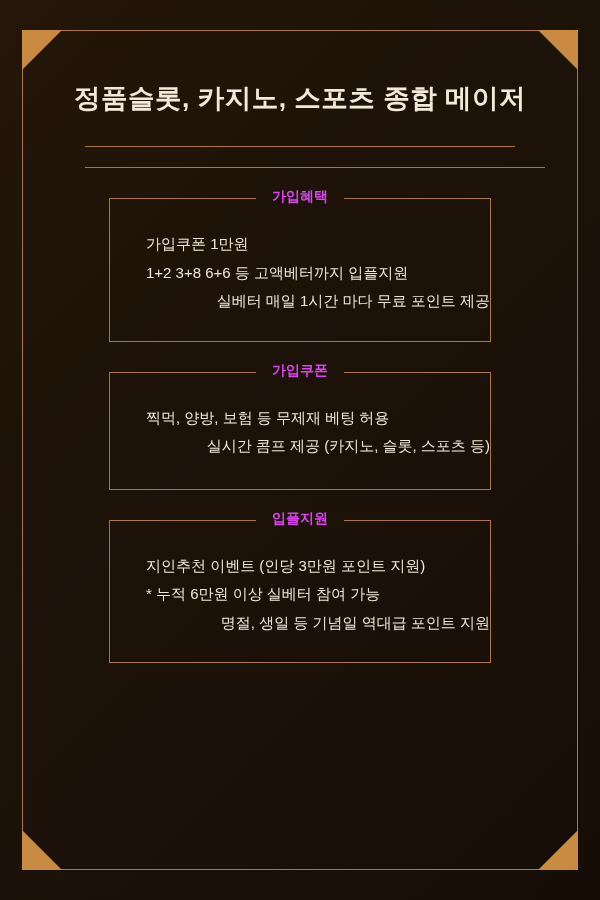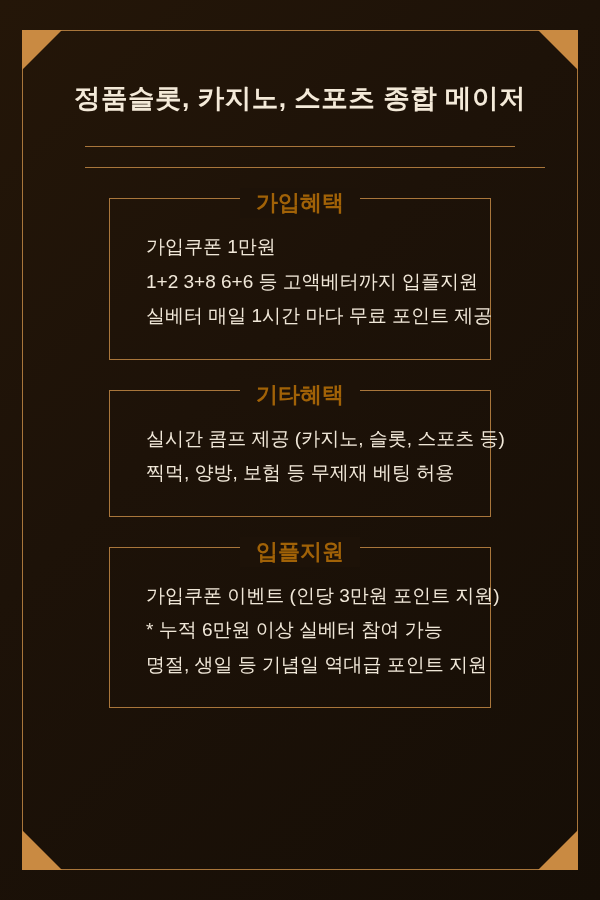--- a/index.html
+++ b/index.html
@@ -122,35 +122,36 @@
     min-height: 118px;
   }
 
   .section-title {
     position: absolute;
     top: -11px;
     left: 50%;
     transform: translateX(-50%);
     background: #1d1208;
     padding: 0 16px;
-    color: #a16207;
-    font-size: 22px;
+    color: #d946ef;
+    font-size: 14px;
     font-weight: bold;
     white-space: nowrap;
   }
 
   .section-lines p {
     margin: 0 0 6px 0;
     color: #f0e7d8;
-    font-size: 19px;
+    font-size: 15px;
     line-height: 1.5;
     white-space: nowrap;
   }
   .section-lines p:last-child {
     margin-bottom: 0;
+    text-align: right;
   }
 </style>
 </head>
 <body>
 
 <div id="poster">
 
   <div class="frame"></div>
   <div class="corner tl"></div>
   <div class="corner tr"></div>
@@ -174,33 +175,33 @@
           <div class="section-lines">
             <p>가입쿠폰 1만원</p>
             <p>1+2 3+8 6+6 등 고액베터까지 입플지원</p>
             <p>실베터 매일 1시간 마다 무료 포인트 제공</p>
           </div>
         </div>
       </div>
 
       <div class="section">
         <div class="section-box">
-          <div class="section-title">기타혜택</div>
+          <div class="section-title">가입쿠폰</div>
           <div class="section-lines">
+            <p>찍먹, 양방, 보험 등 무제재 베팅 허용</p>
             <p>실시간 콤프 제공 (카지노, 슬롯, 스포츠 등)</p>
-            <p>찍먹, 양방, 보험 등 무제재 베팅 허용</p>
           </div>
         </div>
       </div>
 
       <div class="section">
         <div class="section-box">
           <div class="section-title">입플지원</div>
           <div class="section-lines">
-            <p>가입쿠폰 이벤트 (인당 3만원 포인트 지원)</p>
+            <p>지인추천 이벤트 (인당 3만원 포인트 지원)</p>
             <p>* 누적 6만원 이상 실베터 참여 가능</p>
             <p>명절, 생일 등 기념일 역대급 포인트 지원</p>
           </div>
         </div>
       </div>
 
     </div>
   </div>
 </div>
 

